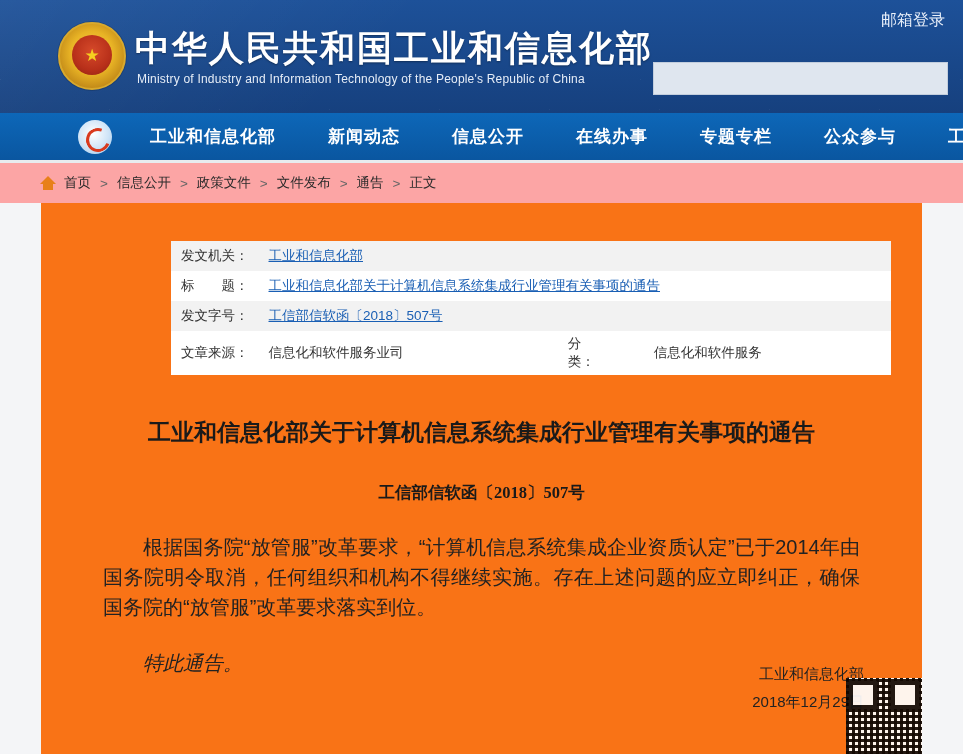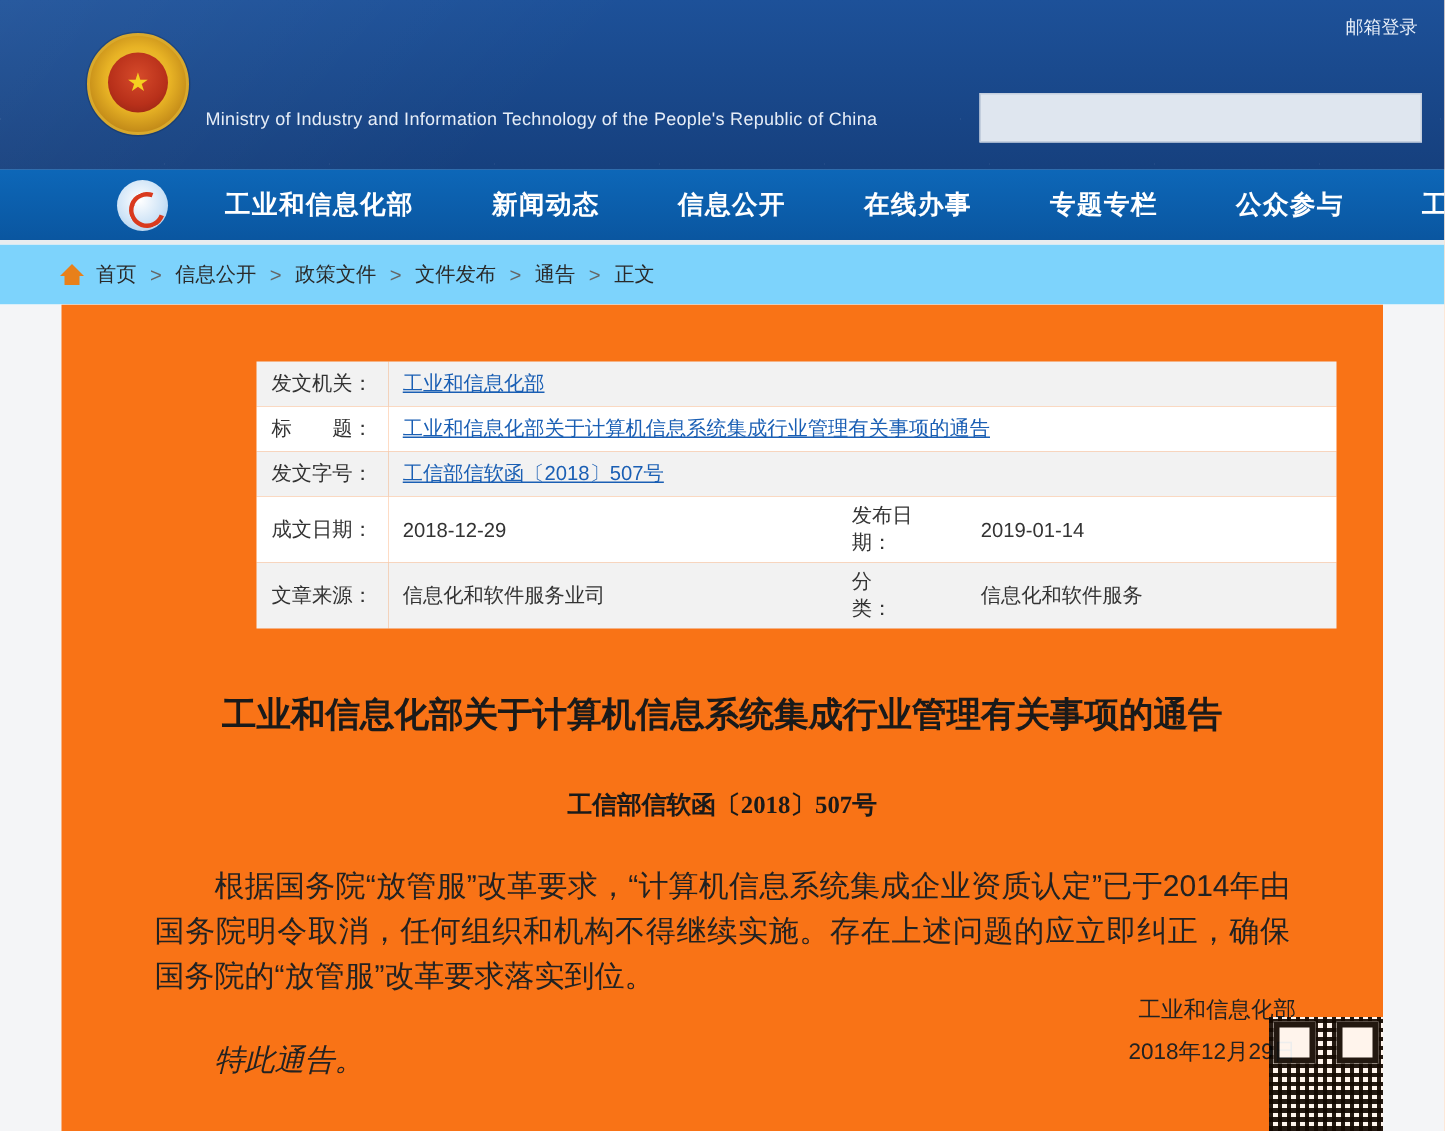--- a/index.html
+++ b/index.html
@@ -58,21 +58,21 @@
     text-shadow: 0 1px 2px rgba(0,0,0,.35);
   }
   .title-en {
     position: absolute; left: 137px; top: 72px;
     color: #e6edf7;
     font-size: 12px;
     letter-spacing: .2px;
   }
   .mail-login {
     position: absolute; right: 18px; top: 10px;
-    color: #e9f0fa; font-size: 12px;
+    color: #e9f0fa; font-size: 16px;
     cursor: pointer;
   }
   .search-box {
     position: absolute; right: 15px; top: 62px;
     width: 295px; height: 33px;
     background: #dfe6ef;
     border: 1px solid #c3cedd;
   }
   .search-box input {
     width: 100%; height: 100%;
@@ -116,21 +116,21 @@
     white-space: nowrap;
     letter-spacing: 1px;
   }
 
   
   .crumb-wrap {
     height: 40px;
     display: flex; align-items: center;
     padding-left: 40px;
     font-size: 13.5px; color: #333;
-    background: #7dd3fc;
+    background: #fca5a5;
   }
   .home-icon {
     width: 16px; height: 14px; margin-right: 8px;
     position: relative; flex: none;
   }
   .home-icon::before {
     content: ""; position: absolute; left: 0; top: 0;
     border-left: 8px solid transparent; border-right: 8px solid transparent;
     border-bottom: 8px solid #e8801a;
   }
@@ -225,20 +225,21 @@
 <body>
 
 <div id="page">
 
   <div class="header">
     <div class="netlines"></div>
     <div class="emblem">
       <div class="inner"></div>
       <div class="star">★</div>
     </div>
+    <div class="title-cn">中华人民共和国工业和信息化部</div>
     <div class="title-en">Ministry of Industry and Information Technology of the People's Republic of China</div>
     <div class="mail-login">邮箱登录</div>
     <div class="search-box">
       <input type="text" placeholder="" style="">
     </div>
   </div>
 
   <div class="nav">
     <div class="logo-circ"></div>
     <div class="nav-items">
@@ -284,26 +285,20 @@
             <span class="linkv">工业和信息化部关于计算机信息系统集成行业管理有关事项的通告</span>
           </td>
         </tr>
         <tr>
           <td class="lbl">发文字号：</td>
           <td colspan="3">
             <span class="linkv">工信部信软函〔2018〕507号</span>
           </td>
         </tr>
         <tr>
-          <td class="lbl">成文日期：</td>
-          <td>2018-12-29</td>
-          <td class="half-lbl">发布日期：</td>
-          <td>2019-01-14</td>
-        </tr>
-        <tr>
           <td class="lbl">文章来源：</td>
           <td>信息化和软件服务业司</td>
           <td class="half-lbl">分　　类：</td>
           <td>信息化和软件服务</td>
         </tr>
       </tbody>
         </table>
 
       <div class="doc-title">工业和信息化部关于计算机信息系统集成行业管理有关事项的通告</div>
       <div class="doc-number">工信部信软函〔2018〕507号</div>

